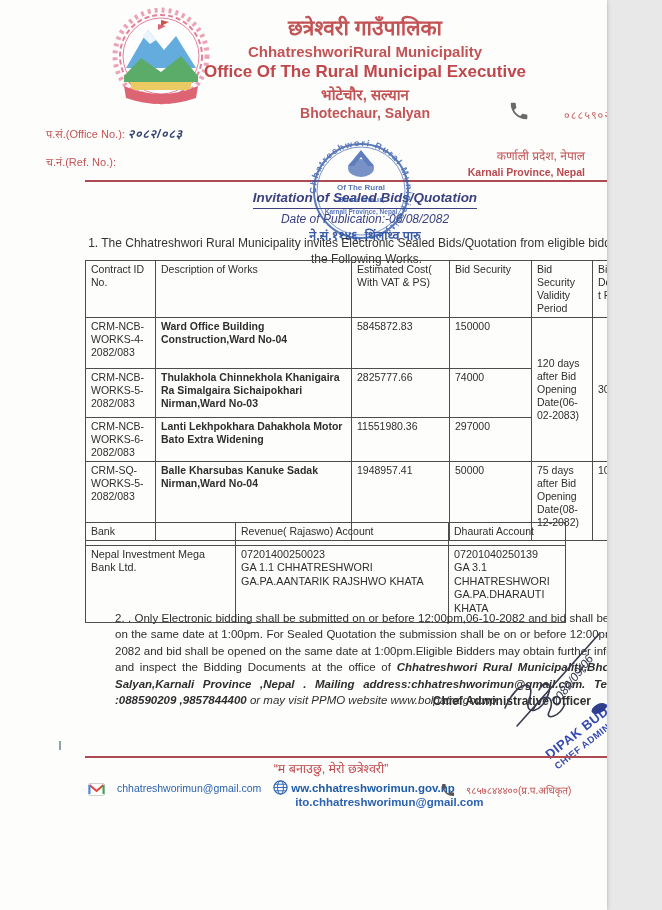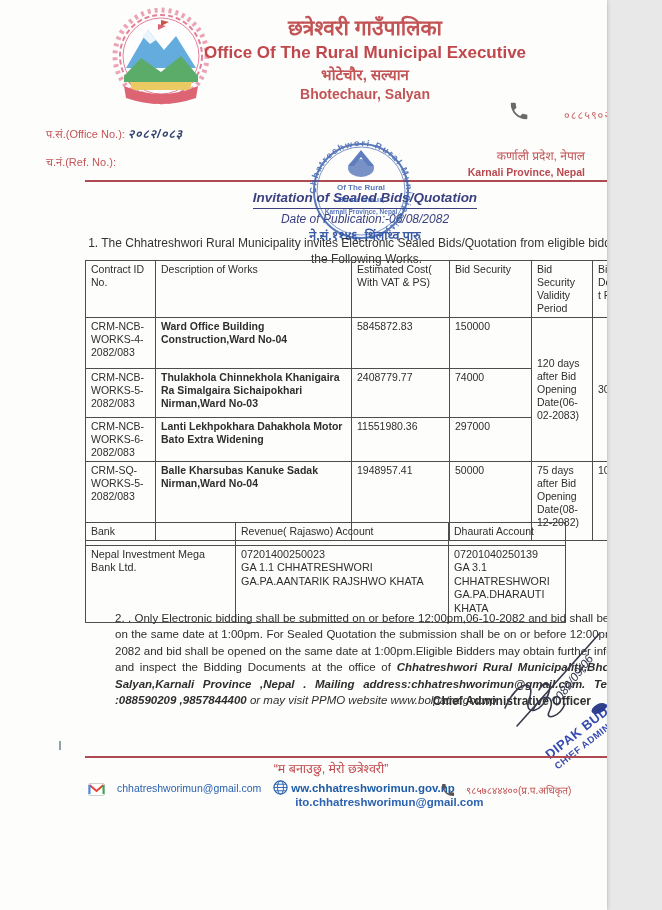--- a/index.html
+++ b/index.html
@@ -85,20 +85,21 @@
       <polygon points="18,70 35,52 55,66 75,50 92,70 92,76 18,76" fill="#3f9e4f"></polygon>
       <polygon points="24,76 86,76 84,84 26,84" fill="#e8c24a"></polygon>
       <path d="M18 80 Q55 96 92 80 L90 92 Q55 104 20 92 Z" fill="#d84a5a"></path>
       <polygon points="52,12 52,24 60,20 52,18" fill="#d84a5a"></polygon>
       <polygon points="55,8 55,20 63,16 55,14" fill="#c0392b"></polygon>
     </g>
   </svg>
 
   <div class="abs hdr-center">
     <div class="np-title">छत्रेश्वरी गाउँपालिका</div>
+    <div class="en-title">ChhatreshworiRural Municipality</div>
     <div class="en-office">Office Of The Rural Municipal Executive</div>
     <div class="np-place">भोटेचौर, सल्यान</div>
     <div class="en-place">Bhotechaur, Salyan</div>
   </div>
 
   <div class="abs phone-top">
     <svg width="22" height="22" viewBox="0 0 24 24">
       <path fill="#6a6a6a" d="M6.6 10.8c1.5 2.9 3.8 5.2 6.7 6.7l2.2-2.2c.3-.3.7-.4 1-.2 1.1.4 2.3.6 3.6.6.6 0 1 .4 1 1V20c0 .6-.4 1-1 1C10.6 21 3 13.4 3 4c0-.6.4-1 1-1h3.5c.6 0 1 .4 1 1 0 1.3.2 2.5.6 3.6.1.3 0 .7-.2 1l-2.3 2.2z"></path>
     </svg>
     <span class="num">०८८५९०२०९</span>
@@ -173,21 +174,21 @@
       <td style="height:46px">CRM-NCB-WORKS-4-2082/083</td>
       <td class="desc">Ward Office Building Construction,Ward No-04</td>
       <td>5845872.83</td>
       <td>150000</td>
       <td rowspan="3" class="mid">120 days after Bid Opening Date(06-02-2083)</td>
       <td rowspan="3" class="mid">3000</td>
     </tr>
     <tr>
       <td style="height:44px">CRM-NCB-WORKS-5-2082/083</td>
       <td class="desc">Thulakhola Chinnekhola Khanigaira Ra Simalgaira Sichaipokhari Nirman,Ward No-03</td>
-      <td>2408779.77</td>
+      <td>2825777.66</td>
       <td>74000</td>
     </tr>
     <tr>
       <td style="height:38px">CRM-NCB-WORKS-6-2082/083</td>
       <td class="desc">Lanti Lekhpokhara  Dahakhola  Motor Bato Extra Widening</td>
       <td>11551980.36</td>
       <td>297000</td>
     </tr>
     <tr>
       <td style="height:74px">CRM-SQ-WORKS-5-2082/083</td>

